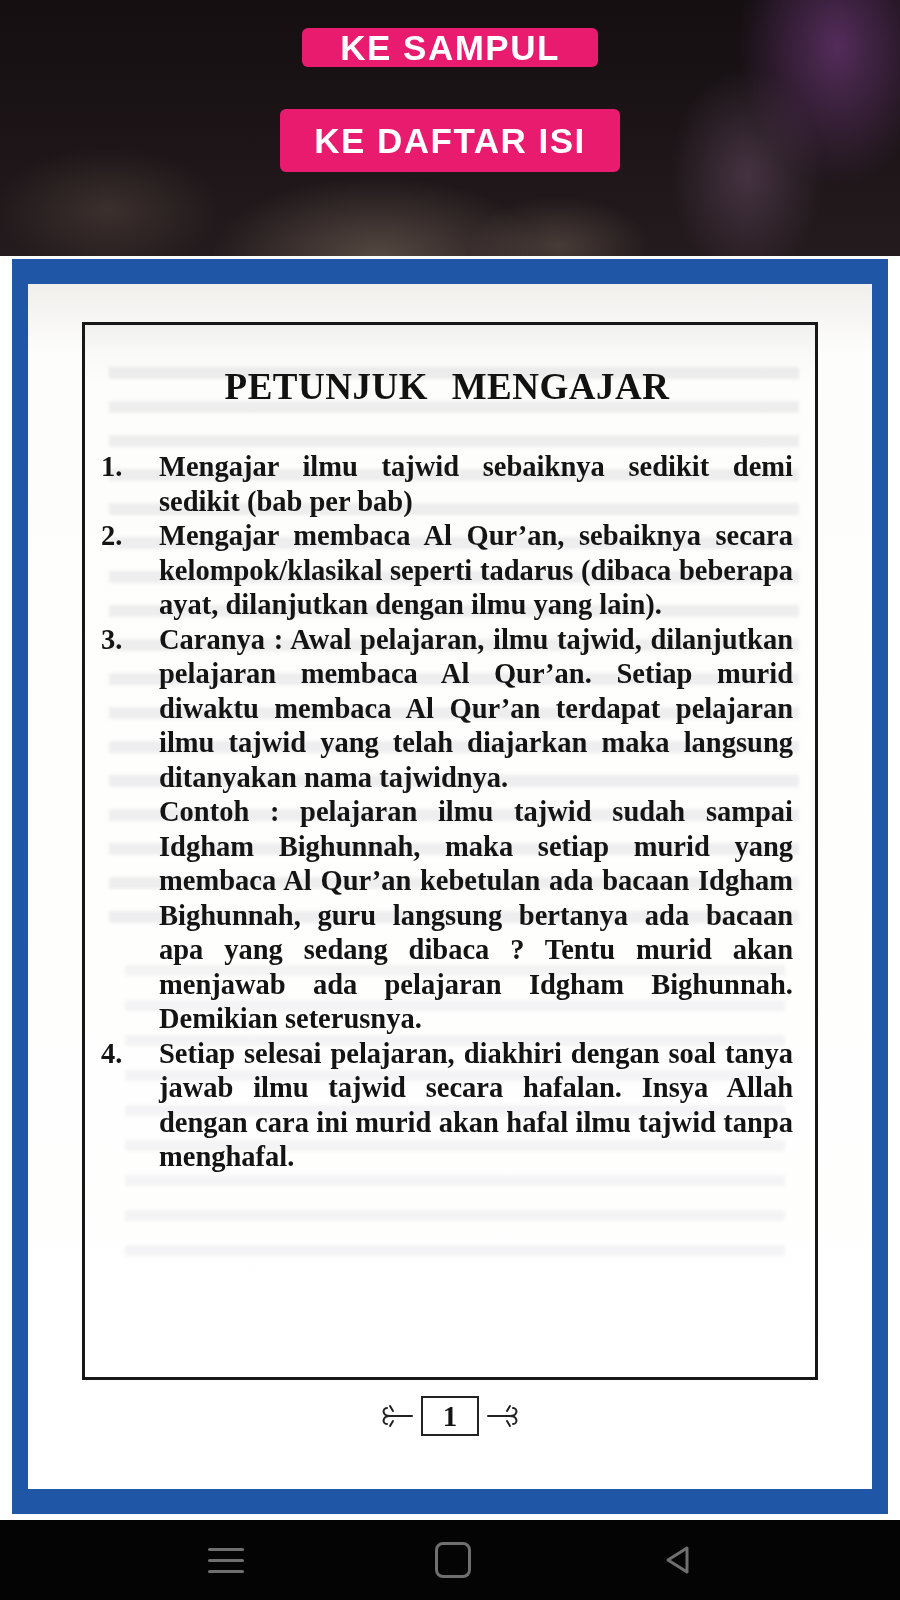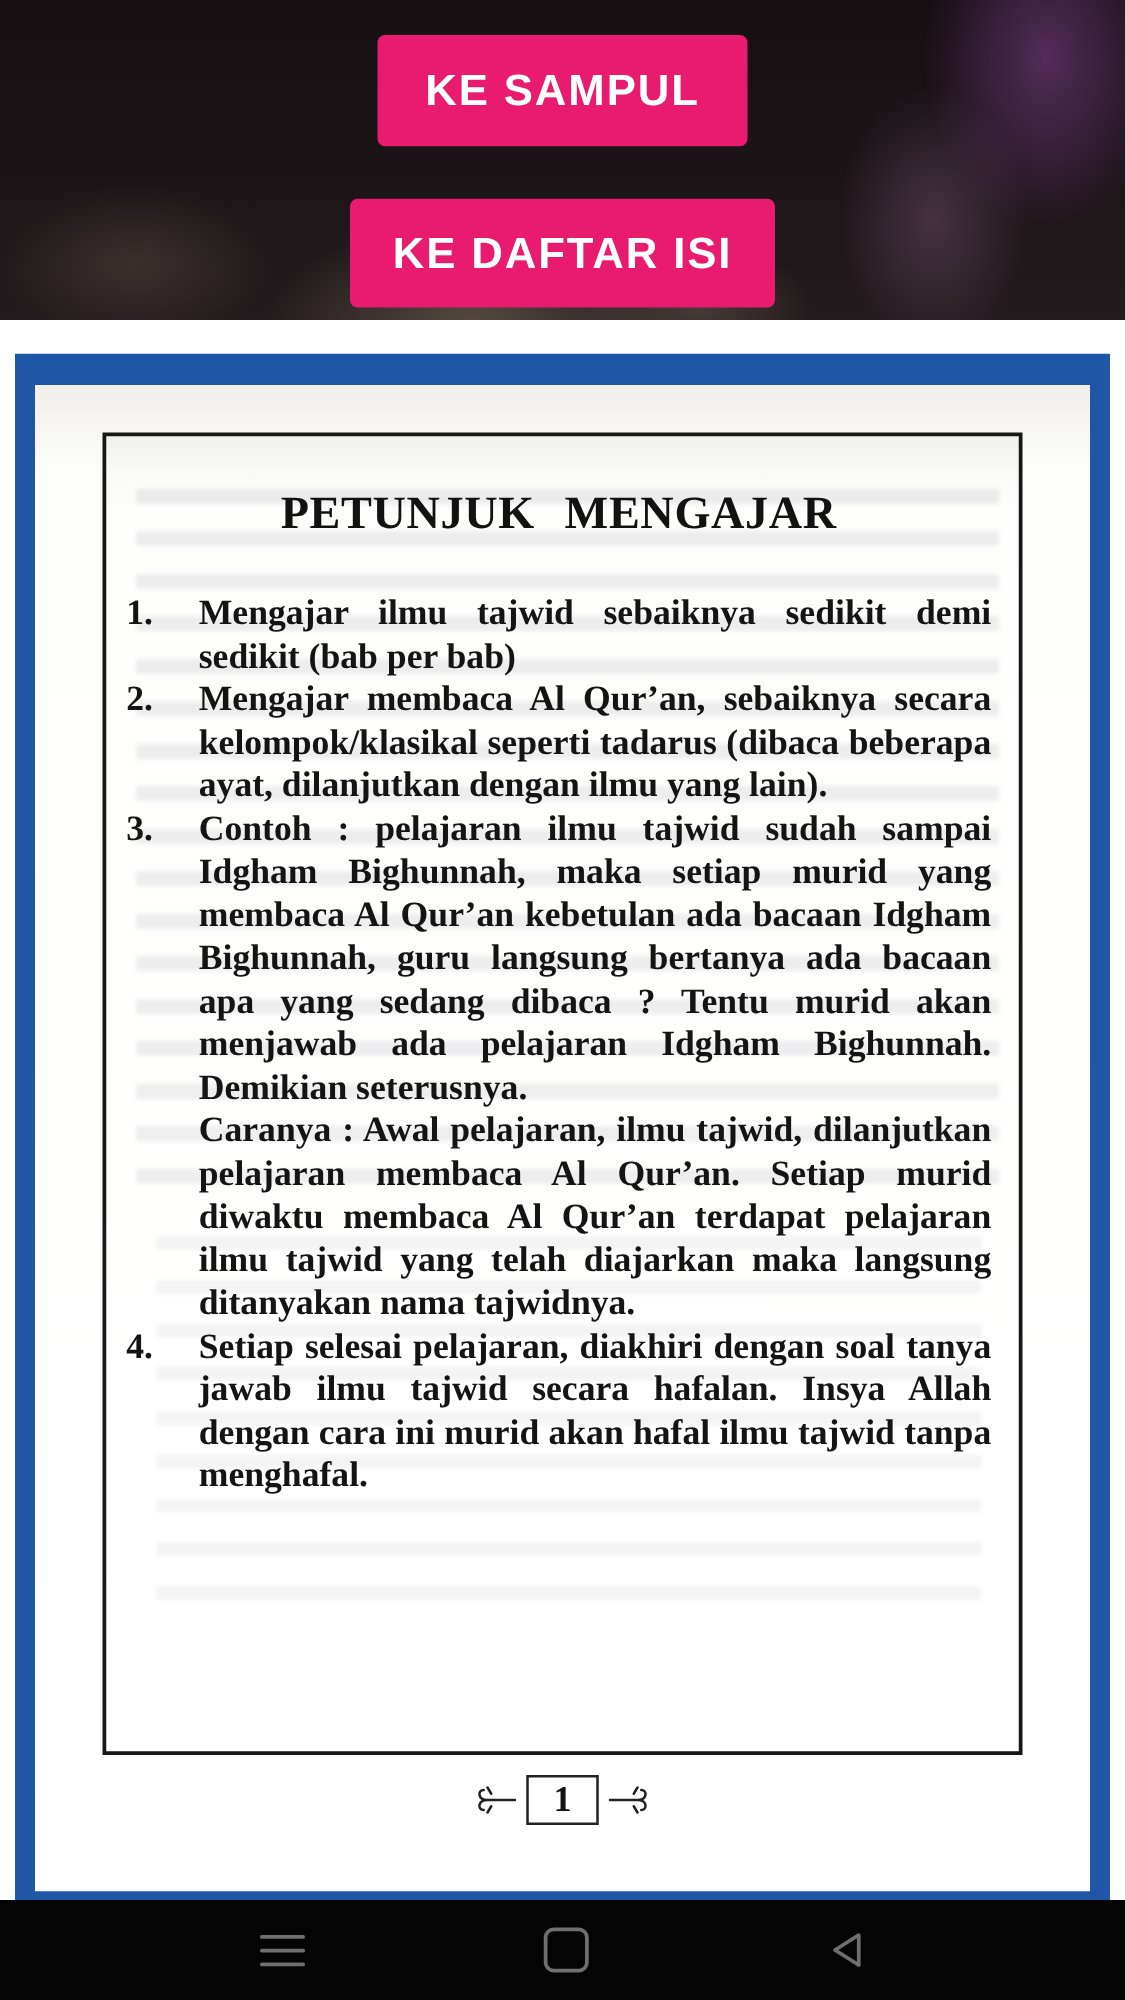--- a/index.html
+++ b/index.html
@@ -31,34 +31,33 @@
     font-weight: bold;
     color: #ffffff;
     background: #E81B6F;
     border: none;
     border-radius: 6px;
     font-size: 35px;
     letter-spacing: 1.5px;
     cursor: pointer;
     line-height: 1;
   }
-  .btn-sampul { margin-top: 28px; padding: 27px 38px; }
-  .btn-daftar { margin-top: 42px; padding: 26px 34px; }
+  .btn-sampul { margin-top: 28px; padding: 2px 38px; }
+  .btn-daftar { margin-top: 42px; padding: 14px 34px; }
 
   
   .frame-outer {
     height: 1264px;
     background: #ffffff;
     padding: 3px 12px 6px 12px;
   }
   .frame {
     height: 100%;
     background: #1F57A6;
     padding: 25px 16px;
-    margin-top: 24px;
   }
   .paper {
     height: 100%;
     background: linear-gradient(180deg, #f0efec 0px, #fdfdfc 70px, #ffffff 100%);
     position: relative;
     padding: 38px 54px 0 54px;
   }
   .content-box {
     position: relative;
     height: 1058px;
@@ -174,22 +173,22 @@
               </div>
               <div class="item">
                 <div class="num">2.</div>
                 <div class="item-body">
                   <div class="para">Mengajar membaca Al Qur’an, sebaiknya secara kelompok/klasikal seperti tadarus (dibaca beberapa ayat, dilanjutkan dengan ilmu yang lain).</div>
                 </div>
               </div>
               <div class="item">
                 <div class="num">3.</div>
                 <div class="item-body">
+                  <div class="para">Caranya : Awal pelajaran, ilmu tajwid, dilanjutkan pelajaran membaca Al Qur’an. Setiap murid diwaktu membaca Al Qur’an terdapat pelajaran ilmu tajwid yang telah diajarkan maka langsung ditanyakan nama tajwidnya.</div>
                   <div class="para">Contoh : pelajaran ilmu tajwid sudah sampai Idgham Bighunnah, maka setiap murid yang membaca Al Qur’an kebetulan ada bacaan Idgham Bighunnah, guru langsung bertanya ada bacaan apa yang sedang dibaca ? Tentu murid akan menjawab ada pelajaran Idgham Bighunnah. Demikian seterusnya.</div>
-                  <div class="para">Caranya : Awal pelajaran, ilmu tajwid, dilanjutkan pelajaran membaca Al Qur’an. Setiap murid diwaktu membaca Al Qur’an terdapat pelajaran ilmu tajwid yang telah diajarkan maka langsung ditanyakan nama tajwidnya.</div>
                 </div>
               </div>
               <div class="item">
                 <div class="num">4.</div>
                 <div class="item-body">
                   <div class="para">Setiap selesai pelajaran, diakhiri dengan soal tanya jawab ilmu tajwid secara hafalan. Insya Allah dengan cara ini murid akan hafal ilmu tajwid tanpa menghafal.</div>
                 </div>
               </div>
             </div>
         </div>

